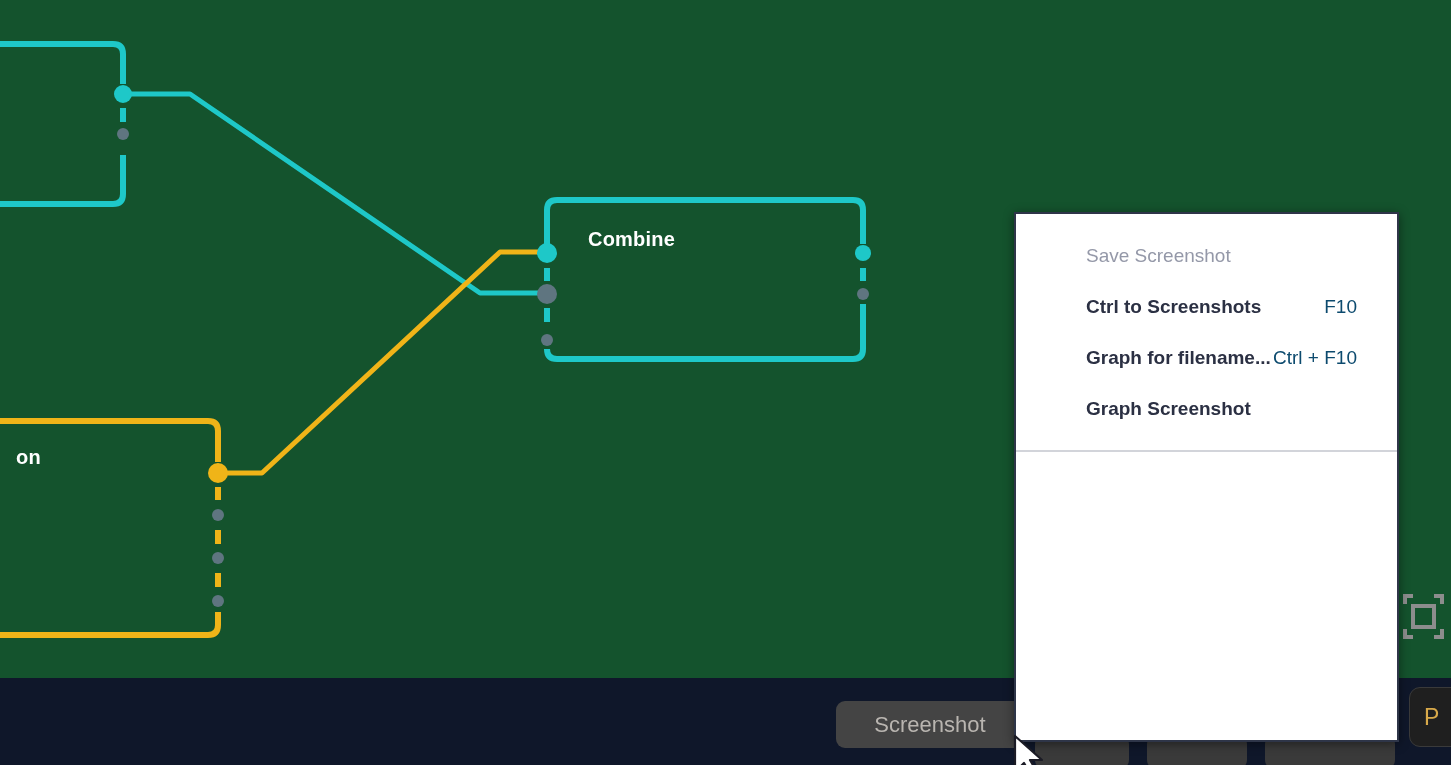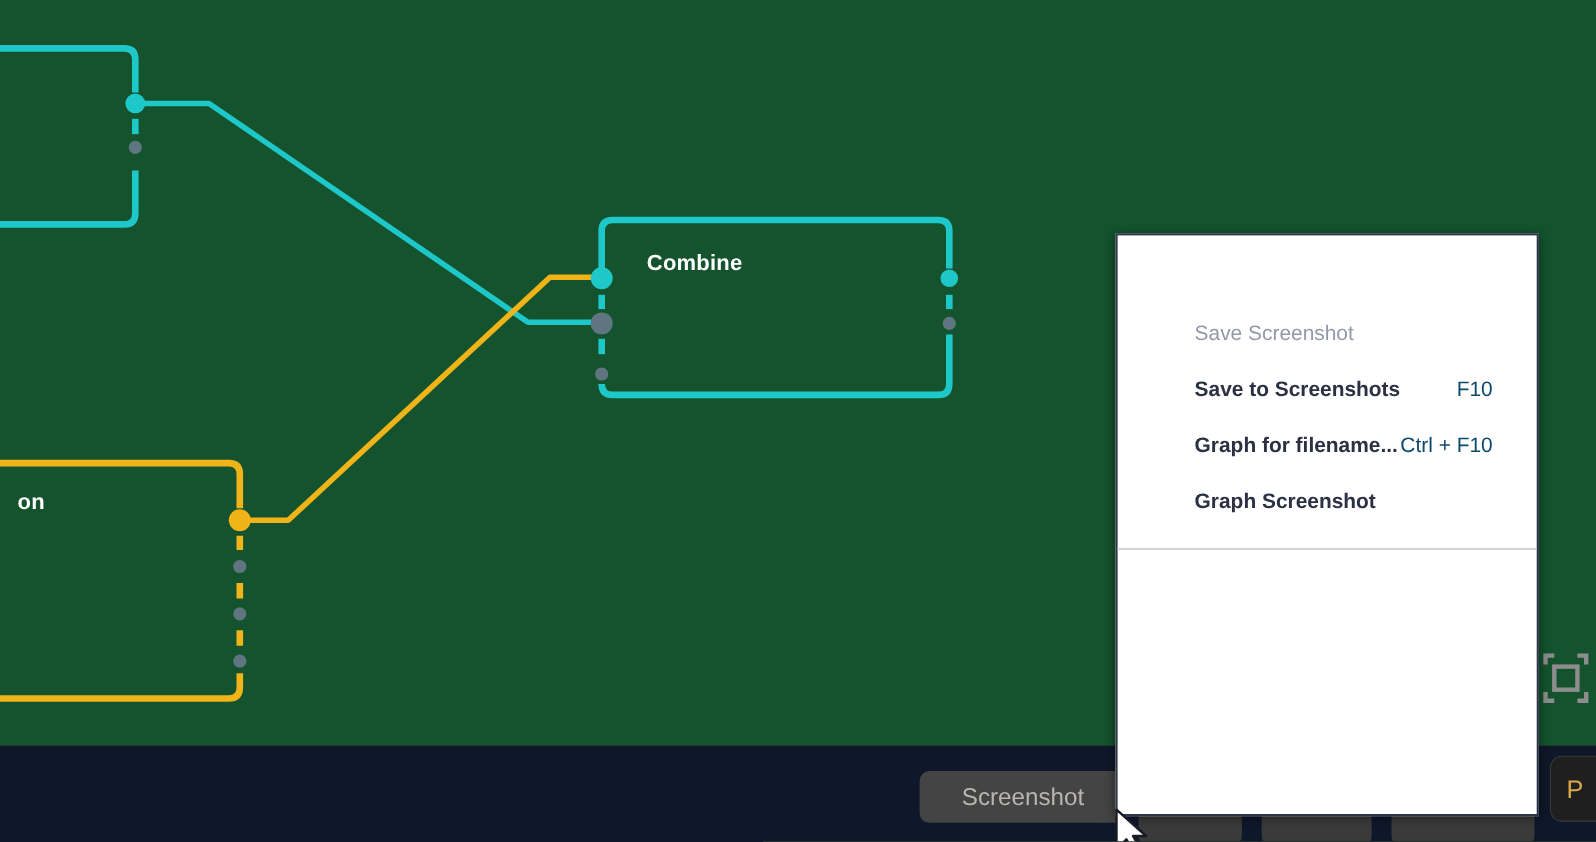--- a/index.html
+++ b/index.html
@@ -97,21 +97,20 @@
     top: 212px;
     width: 385px;
     height: 530px;
     background: #ffffff;
     border: 2px solid #2e3548;
     box-sizing: border-box;
     box-shadow: 0 2px 10px rgba(0,0,0,0.45);
   }
   .menu-section {
     padding: 16px;
-    margin-top: 48px;
   }
   .menu-sep {
     height: 1px;
     background: #d2d4da;
     margin: 0;
   }
   .menu-header {
     height: 51px;
     display: flex;
     align-items: center;
@@ -241,21 +240,21 @@
 
     <div id="pbutton" style="left:1409px; top:9px; width:60px; height:58px;">P</div>
   </div>
 
   <div id="menu">
 
     <div class="menu-section">
       <div class="menu-header">Save Screenshot</div>
 
       <div class="menu-item">
-        <span class="label">Save to Screenshots</span>
+        <span class="label">Ctrl to Screenshots</span>
         <span class="shortcut">F10</span>
       </div>
 
       <div class="menu-item">
         <span class="label">Graph for filename...</span>
         <span class="shortcut">Ctrl + F10</span>
       </div>
 
       <div class="menu-item">
         <span class="label">Graph Screenshot</span>

